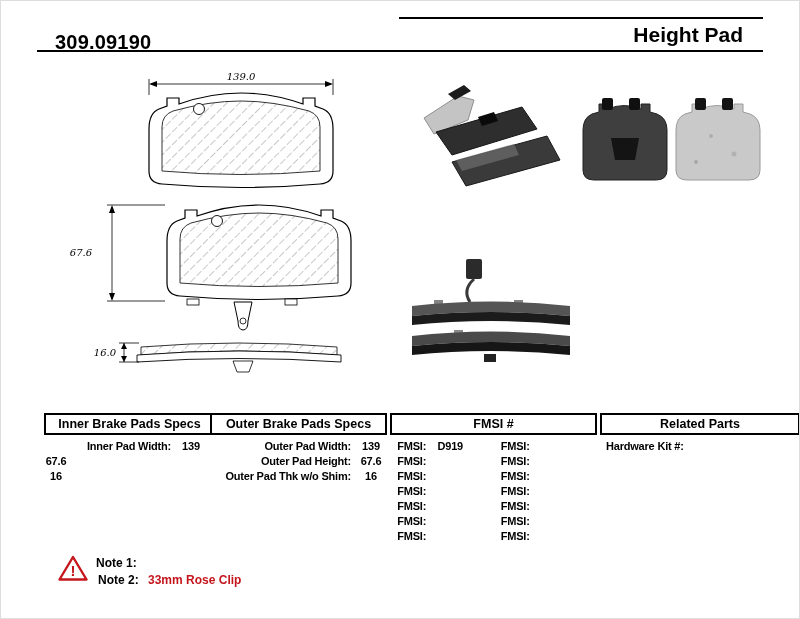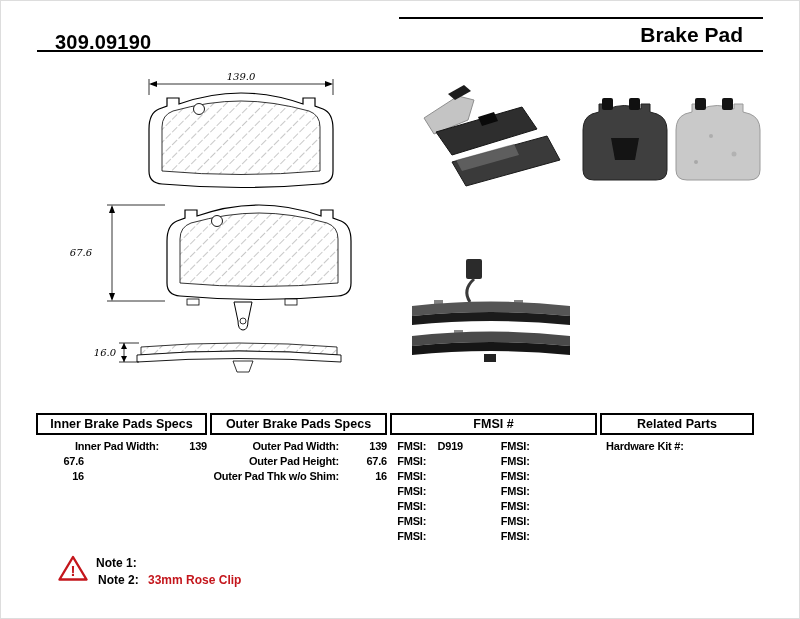--- a/index.html
+++ b/index.html
@@ -10,34 +10,34 @@
 
   
   .part-number { left:54px; top:30px; font-size:20px; font-weight:bold; letter-spacing:0.2px; }
   .product-type { right:56px; top:22px; font-size:21px; font-weight:bold; }
   .rule-top { left:398px; right:36px; top:16px; height:2px; background:#000; }
   .rule-main { left:36px; right:36px; top:49px; height:2px; background:#000; }
 
   
   .spec-header { top:412px; height:22px; border:2px solid #000; background:#fff;
                  font-size:12.5px; font-weight:bold; text-align:center; line-height:18px; }
-  .hdr-inner   { left:35px;  width:171px; }
+  .hdr-inner   { left:43px;  width:171px; }
   .hdr-outer   { left:209px; width:177px; }
   .hdr-fmsi    { left:389px; width:207px; }
-  .hdr-related { left:599px; width:154px; }
+  .hdr-related { left:599px; width:200px; }
 
   
   .spec-col { top:438px; font-size:11px; font-weight:bold; letter-spacing:-0.2px; }
   .col-inner   { left:35px;  width:171px; }
   .col-outer   { left:209px; width:177px; }
   .col-fmsi    { left:389px; width:207px; }
   .col-related { left:599px; width:167px; }
   .spec-row { display:flex; height:15px; line-height:15px; }
   .spec-row .lbl { flex:1; text-align:right; white-space:nowrap; }
-  .spec-row .val { width:36px; text-align:right; padding-left:4px; white-space:nowrap;margin-left:12px; }
+  .spec-row .val { width:36px; text-align:center; padding-left:4px; white-space:nowrap; }
   .fmsi-row { display:flex; height:15px; line-height:15px; }
   .fmsi-cell { width:50%; display:flex; }
   .fmsi-cell .lbl { width:42%; text-align:center; }
   .fmsi-cell .val { flex:1; padding-left:4px; }
   .related-row { height:15px; line-height:15px; padding-left:6px; }
 
   
   .warning-icon { left:57px; top:554px; }
   .note1 { left:95px; top:555px; font-size:12px; font-weight:bold; }
   .note2 { left:97px; top:572px; font-size:12px; font-weight:bold; }
@@ -45,21 +45,21 @@
 
   
   .dim-text { font-family:"DejaVu Serif", serif; font-style:italic; font-size:10px; fill:#000; }
 </style>
 </head>
 <body>
 
 <div class="page">
 
   <span class="abs part-number">309.09190</span>
-  <span class="abs product-type">Brake Pad</span>
+  <span class="abs product-type">Height Pad</span>
   <div class="abs rule-top"></div>
   <div class="abs rule-main"></div>
 
   <svg class="abs" style="left:40px; top:58px;" width="345" height="330" viewBox="0 0 345 330">
     <defs>
       <pattern id="hatch" width="9" height="9" patternUnits="userSpaceOnUse" patternTransform="rotate(45)">
         <line x1="0" y1="0" x2="0" y2="9" stroke="#9a9a9a" stroke-width="1.1" stroke-dasharray="4 2"></line>
       </pattern>
       <path id="padOuter" d="M108,70 L108,112 Q108,124 121,125 Q200,132 279,125 Q292,124 292,112 L292,70 Q292,54 282,50 L274,47 L274,39 L262,39 L262,45 Q231,34 200,34 Q169,34 138,45 L138,39 L126,39 L126,47 L118,50 Q108,54 108,70 Z"></path>
       <path id="padInner" d="M121,112 Q200,119 279,112 L279,68 Q279,56 268,52 Q232,42 200,42 Q168,42 132,52 Q121,56 121,68 Z"></path>

